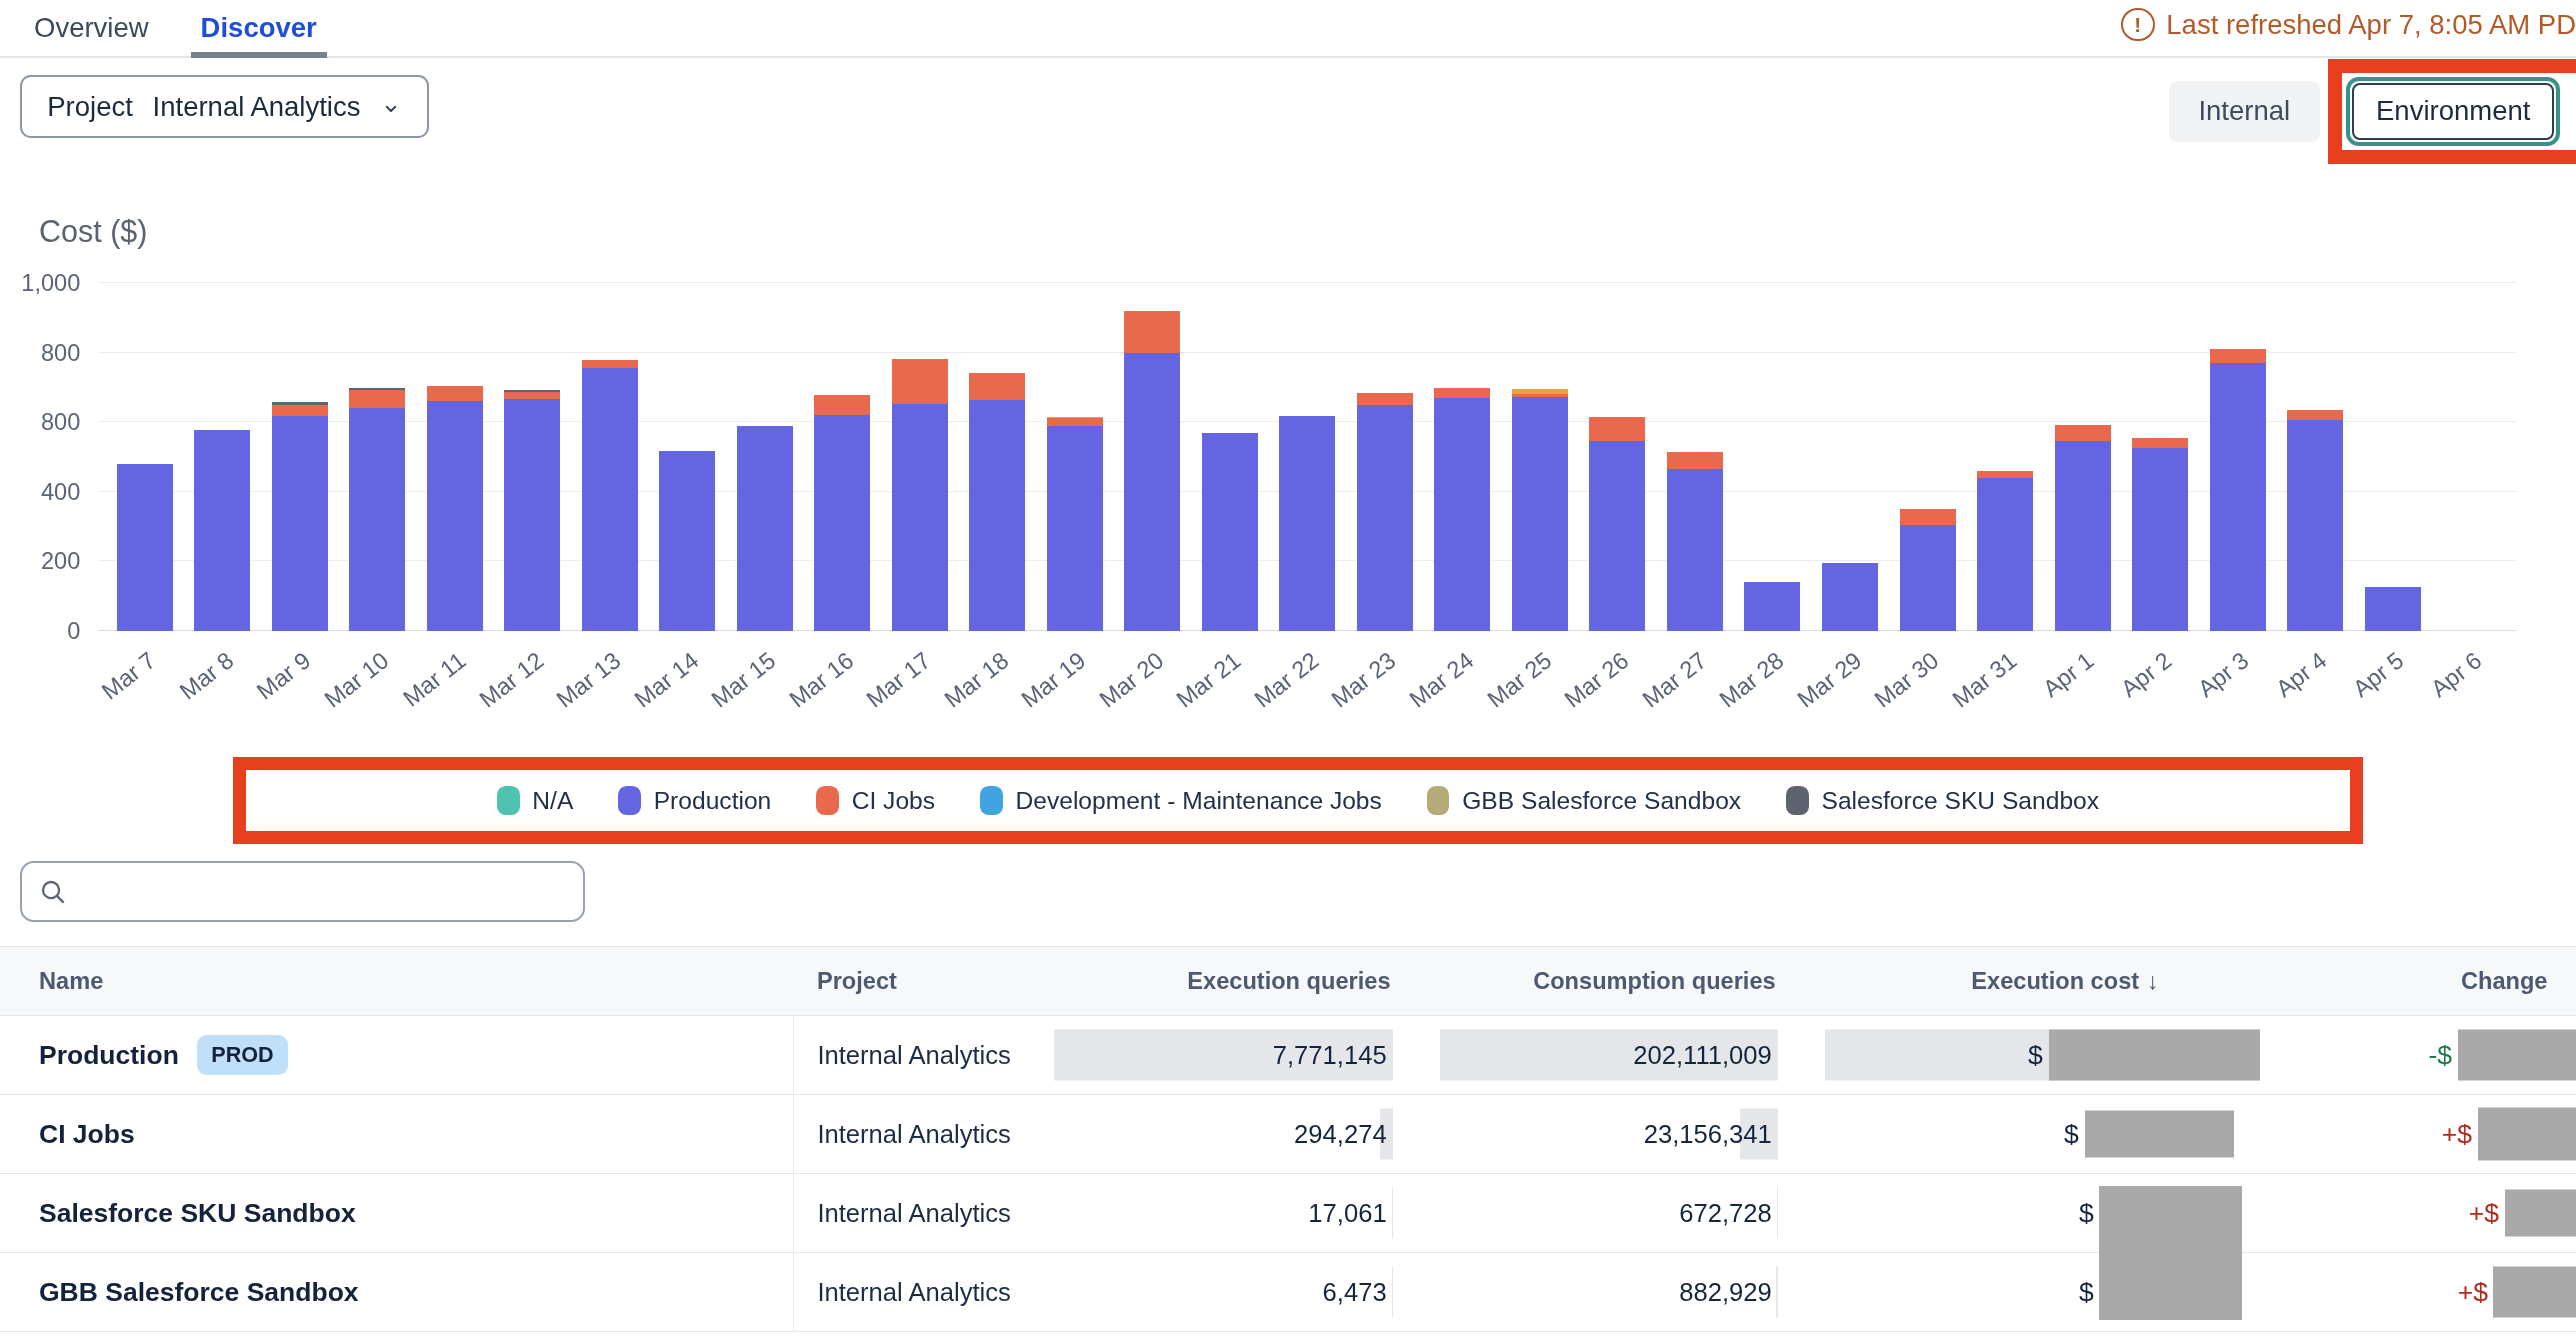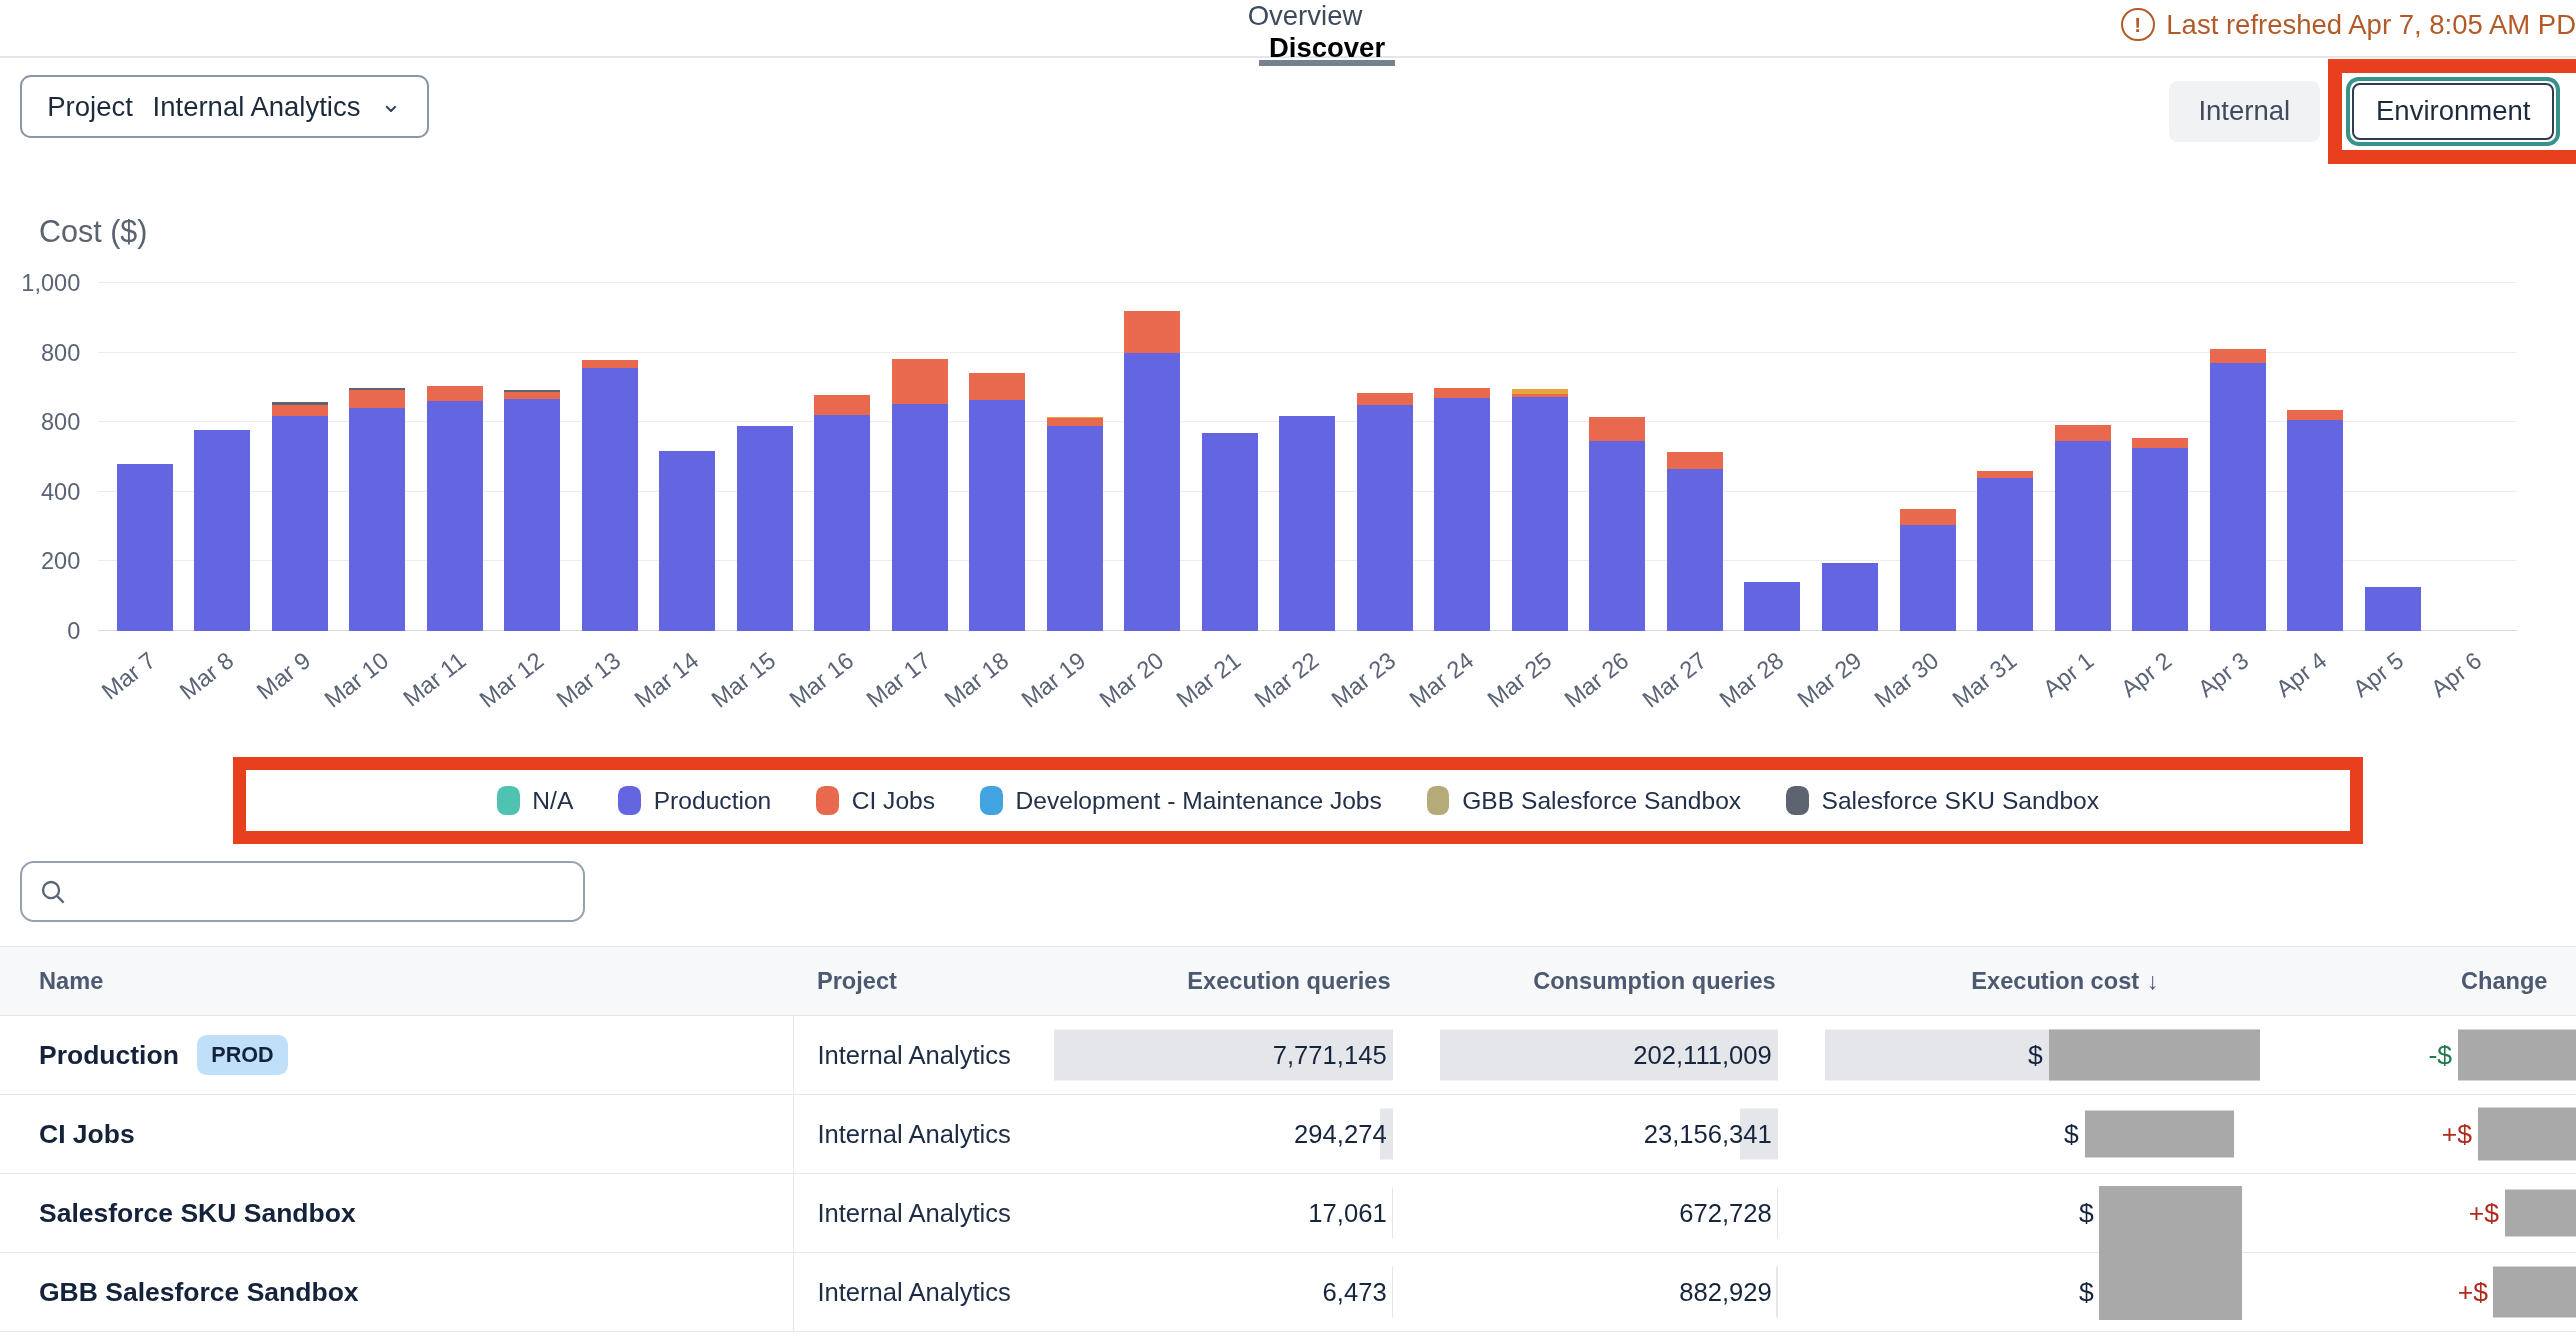--- a/index.html
+++ b/index.html
@@ -1,24 +1,24 @@
 <!DOCTYPE html>
 <html><head>
 <meta charset="utf-8">
 <style>
   html,body{margin:0;padding:0;}
   body{
     width:2576px;height:1339px;position:relative;overflow:hidden;background:#fff;
     font-family:"Liberation Sans",sans-serif;color:#1d2c45;
   }
   
-  .tabbar{position:absolute;top:0;left:0;right:0;height:56px;border-bottom:2px solid #e4e5e9;display:flex;align-items:center;flex-direction:column;}
+  .tabbar{position:absolute;top:0;left:0;right:0;height:56px;border-bottom:2px solid #e4e5e9;display:flex;align-items:center;}
   .tab{position:relative;height:100%;display:flex;align-items:center;font-size:27.5px;cursor:pointer;}
   .tab-overview{margin-left:34px;color:#3d4a5c;}
-  .tab-discover{margin-left:78px;color:#000000;font-weight:700;}
+  .tab-discover{margin-left:52px;color:#1d4ed8;font-weight:700;}
   .tab-underline{position:absolute;bottom:-2px;left:-9.8px;right:-9.8px;height:5.9px;background:#76818f;}
   .refresh{position:absolute;right:0;top:7.9px;display:flex;align-items:center;gap:11.8px;color:#b25a28;font-size:27.5px;white-space:nowrap;}
   .warn-icon{flex:0 0 auto;width:29.5px;height:29.5px;border:2.9px solid #b25a28;border-radius:50%;display:flex;align-items:center;justify-content:center;font-size:20.6px;font-weight:700;}
   
   .project-btn{position:absolute;left:19.7px;top:75px;height:63px;border:2px solid #8d96a6;border-radius:10.8px;display:flex;align-items:center;gap:19.7px;padding:0 25.6px;font-size:27.5px;color:#1c2a3c;background:#fff;box-sizing:border-box;}
   .chevron{font-size:25.6px;color:#3d4a5c;margin-top:-7.9px;}
   .toolbar-right{position:absolute;right:-27.5px;top:59px;display:flex;align-items:center;}
   .resource-btn{height:61px;background:#f1f2f4;border-radius:8.8px;padding:0 29.5px;font-size:27.5px;color:#3e4a5d;display:flex;align-items:center;margin-right:7.9px;}
   .env-annot{border:14.7px solid #e8401f;padding:3.9px 29.5px 3.9px 4.9px;display:flex;align-items:center;background:transparent;}
   .env-ring{border:4.9px solid #37938a;border-radius:12.8px;padding:2px;background:#fff;}

